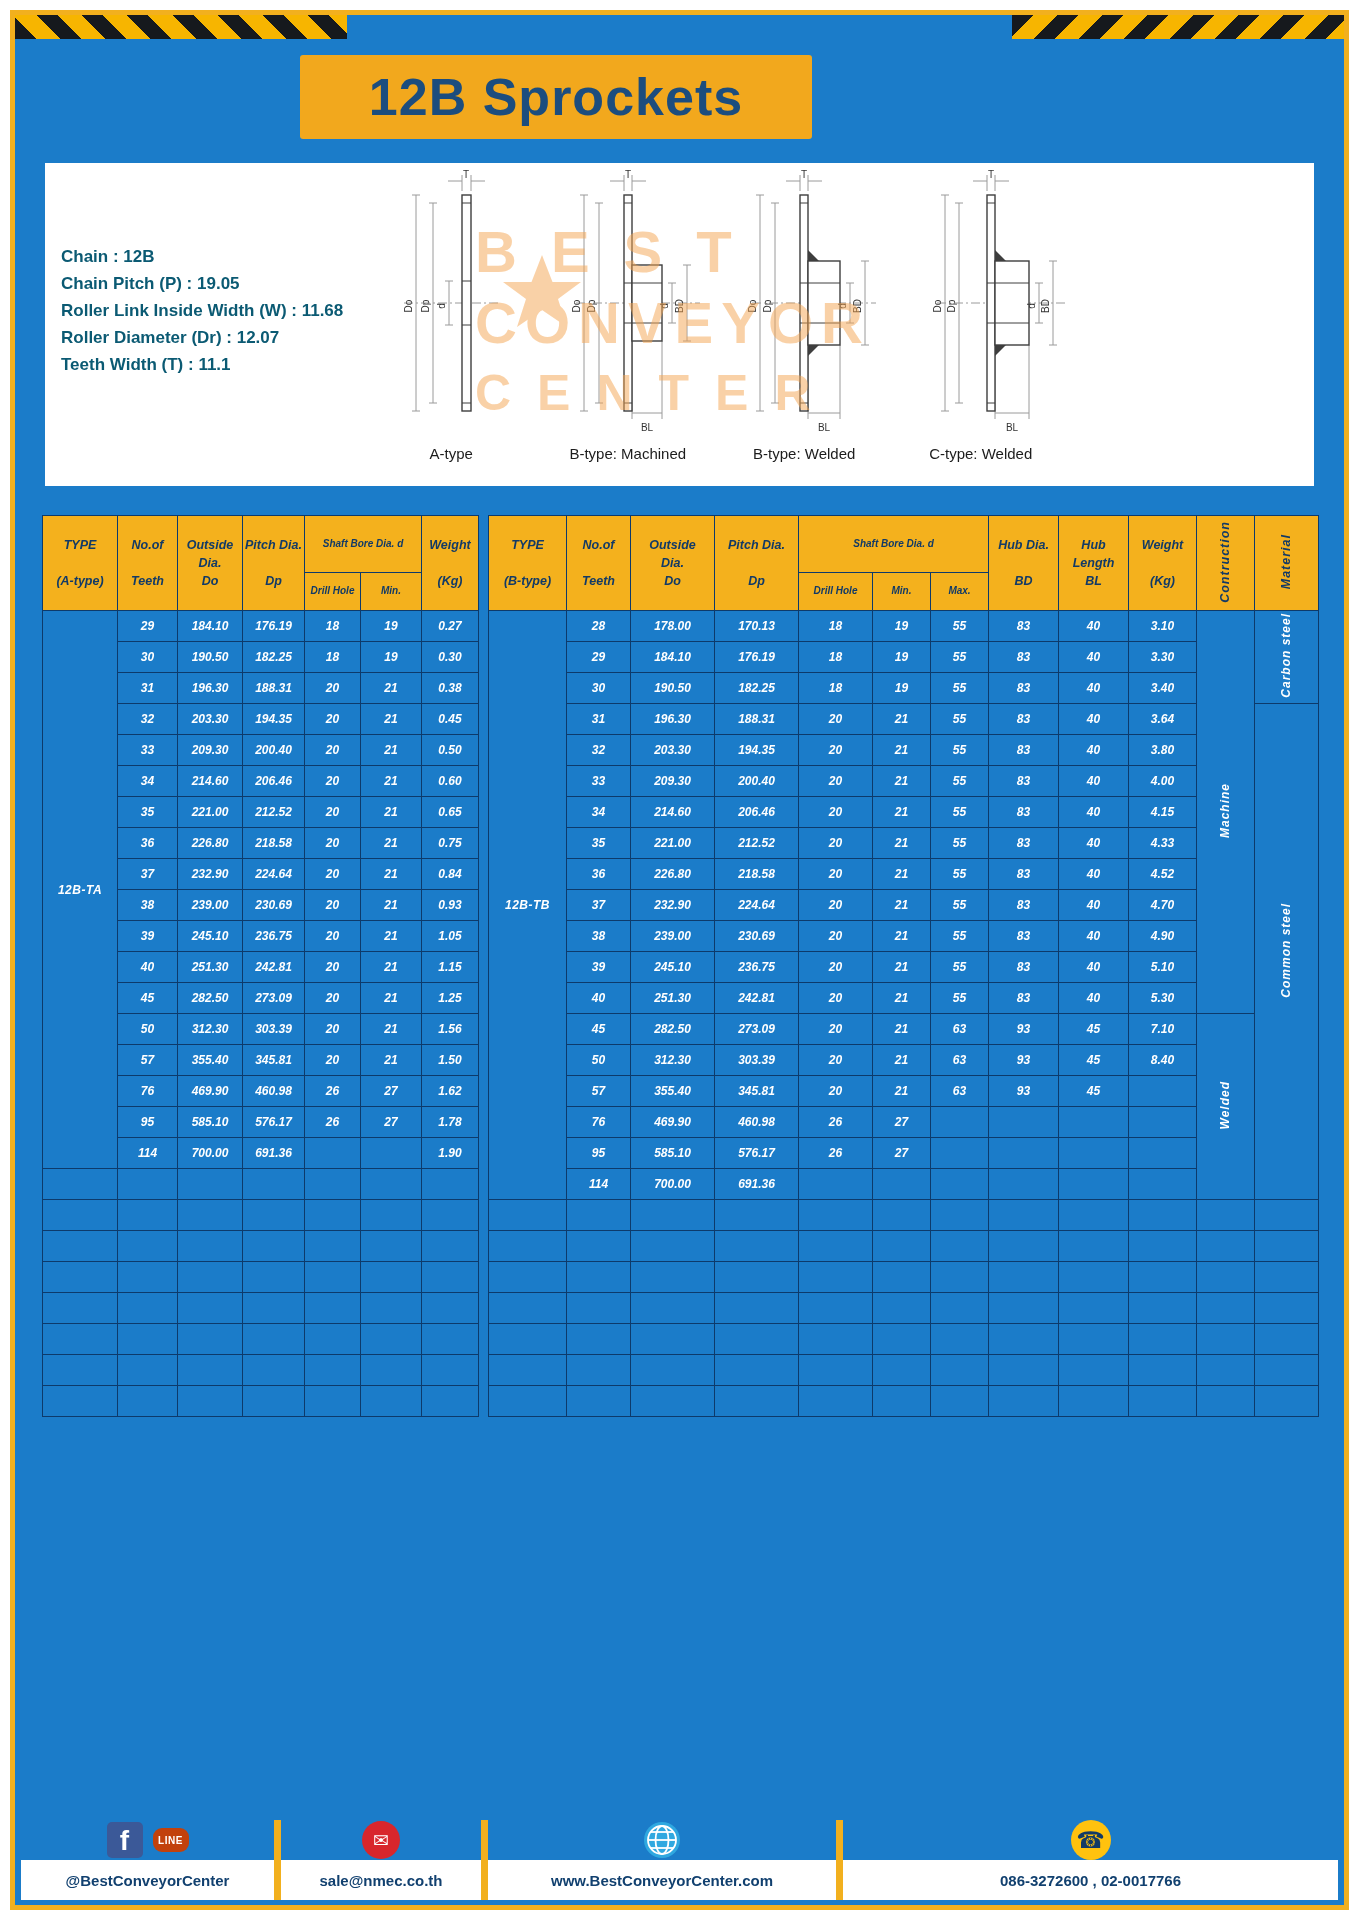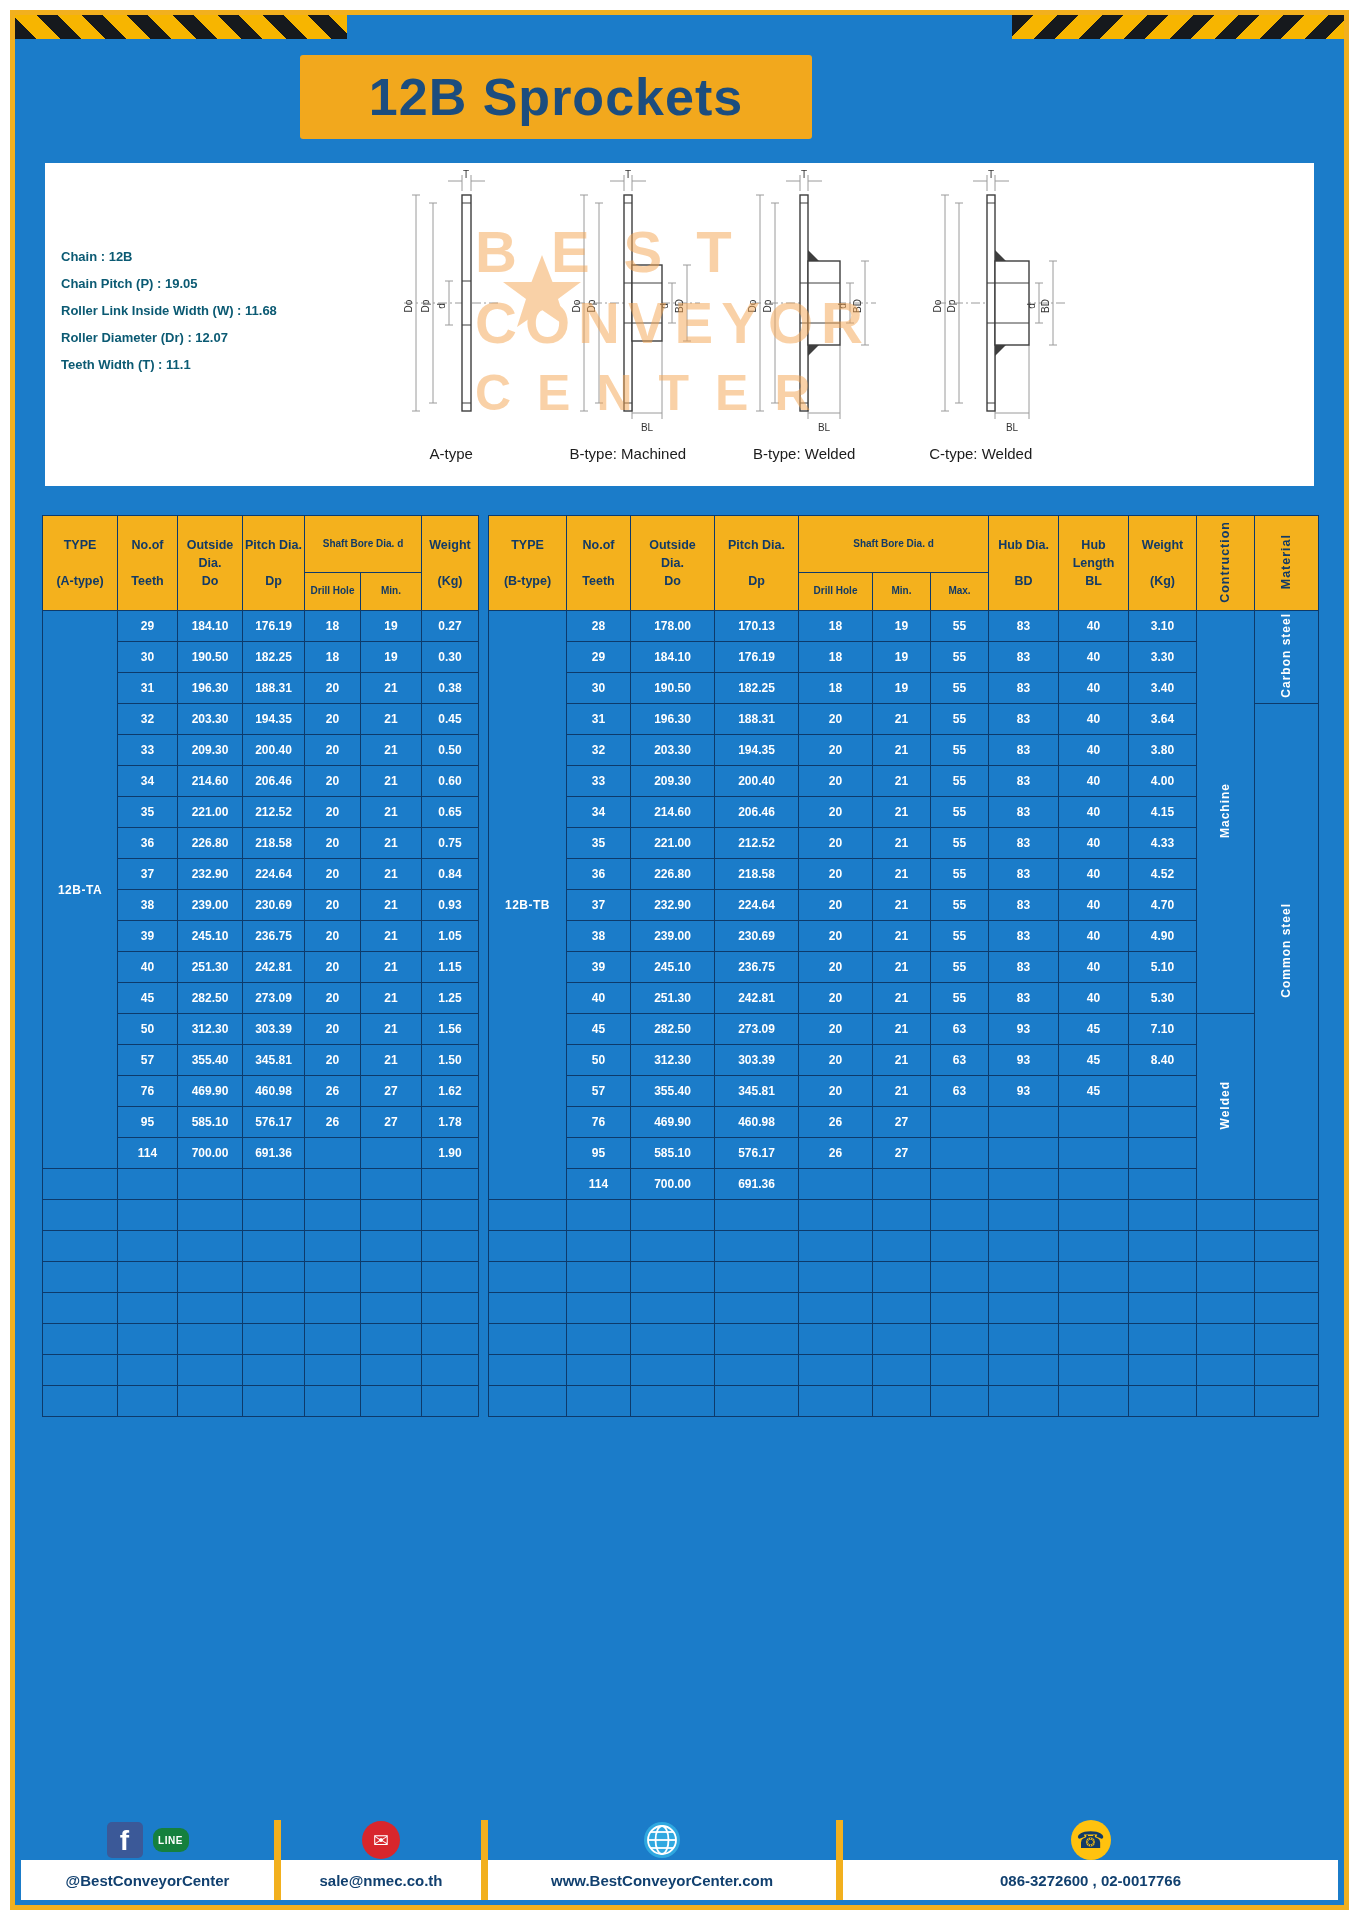--- a/index.html
+++ b/index.html
@@ -14,36 +14,36 @@
   .hazard-right { right: 0; background: repeating-linear-gradient(135deg, #16191d 0 15px, #f7b500 15px 32px); }
 
   
   .title-banner { position: absolute; left: 285px; top: 40px; width: 512px; height: 84px;
                   background: #f2a81d; border-radius: 3px; display: flex; align-items: center; justify-content: center; }
   .title-banner span { font-size: 52px; font-weight: bold; color: #1c4d7e; letter-spacing: 1px; }
 
   
   .spec-panel { position: absolute; left: 30px; top: 148px; width: 1269px; height: 323px; background: #ffffff; }
   .spec-lines { position: absolute; left: 16px; top: 80px; }
-  .spec-lines div { font-size: 13px; font-weight: bold; color: #0b5a73; line-height: 27px; white-space: nowrap; }
+  .spec-lines div { font-size: 17px; font-weight: bold; color: #0b5a73; line-height: 27px; white-space: nowrap; }
 
   .diagrams { position: absolute; left: 318px; top: 6px; width: 706px; height: 300px;
               display: flex; justify-content: space-around; }
   .diagram { width: 176px; text-align: center; }
   .diagram-caption { font-size: 15px; color: #1c1c1c; margin-top: 4px; font-weight: normal; }
 
   .watermark { position: absolute; left: 430px; top: 55px; width: 640px; text-align: left;
                color: #f5a551; opacity: 0.5; font-weight: bold; pointer-events: none; }
   .watermark .wm1 { font-size: 58px; letter-spacing: 34px; }
   .watermark .wm2 { font-size: 58px; letter-spacing: 8px;  margin-top: 4px; }
   .watermark .wm3 { font-size: 50px; letter-spacing: 26px; margin-top: 8px; }
   .wm-star { position: absolute; left: 22px; top: 34px; }
 
   
-  .tables { position: absolute; left: 27px; top: 500px; display: flex; gap: 9px; }
+  .tables { position: absolute; left: 27px; top: 500px; display: flex; gap: 9px; font-style: italic; }
   .data-table { border-collapse: collapse; table-layout: fixed; }
   .data-table th, .data-table td { border: 1.6px solid #0d3a6b; padding: 0; text-align: center; vertical-align: middle; overflow: hidden; }
   .data-table thead th { background: #f4b11d; color: #123a66; font-weight: bold; font-size: 12.5px; }
   .data-table thead tr:first-child { height: 57px; }
   .data-table thead tr:nth-child(2) { height: 38px; }
   .data-table thead th span.hml { white-space: pre-line; line-height: 1.45; display: inline-block; }
   .data-table thead th.sub { font-size: 10px; }
   .data-table tbody td { color: #ffffff; font-size: 12px; font-weight: bold; height: 31px; line-height: 14px; }
   td.type-cell { font-size: 13px; letter-spacing: .5px; }
   .vtext { writing-mode: vertical-rl; transform: rotate(180deg); display: inline-block; line-height: 1.1; letter-spacing: 1px; }
@@ -53,21 +53,21 @@
   .footer { position: absolute; left: 6px; right: 6px; bottom: 5px; height: 80px; display: flex; align-items: stretch; }
   .f-sec { display: flex; flex-direction: column; }
   .f-sec1 { width: 253px; } .f-sec2 { width: 200px; } .f-sec3 { width: 348px; } .f-sec4 { flex: 1; }
   .f-icons { height: 40px; display: flex; align-items: center; justify-content: center; gap: 10px; }
   .f-label { flex: 1; background: #ffffff; display: flex; align-items: center; justify-content: center;
              font-size: 15px; font-weight: bold; color: #11406f; white-space: nowrap; }
   .f-sep { width: 7px; background: #f2b01e; }
 
   .icon-fb   { width: 36px; height: 36px; background: #3b5998; border-radius: 5px; color: #fff;
                display: flex; align-items: flex-end; justify-content: center; font-size: 28px; font-weight: bold; line-height: 34px; }
-  .icon-line { width: 36px; height: 24px; background: #15803d; border-radius: 9px; color: #fff;
+  .icon-line { width: 36px; height: 24px; background: #c2410c; border-radius: 9px; color: #fff;
                display: flex; align-items: center; justify-content: center; font-size: 10px; font-weight: bold; letter-spacing: .5px; }
   .icon-mail { width: 38px; height: 38px; background: #d8262c; border-radius: 50%; color: #fff;
                display: flex; align-items: center; justify-content: center; font-size: 19px; }
   .icon-phone{ width: 40px; height: 40px; background: #ffc20e; border-radius: 50%; color: #123a66;
                display: flex; align-items: center; justify-content: center; font-size: 23px; }
 
   svg text { font-family: "Liberation Sans", sans-serif; }
 </style>
 </head>
 <body>

